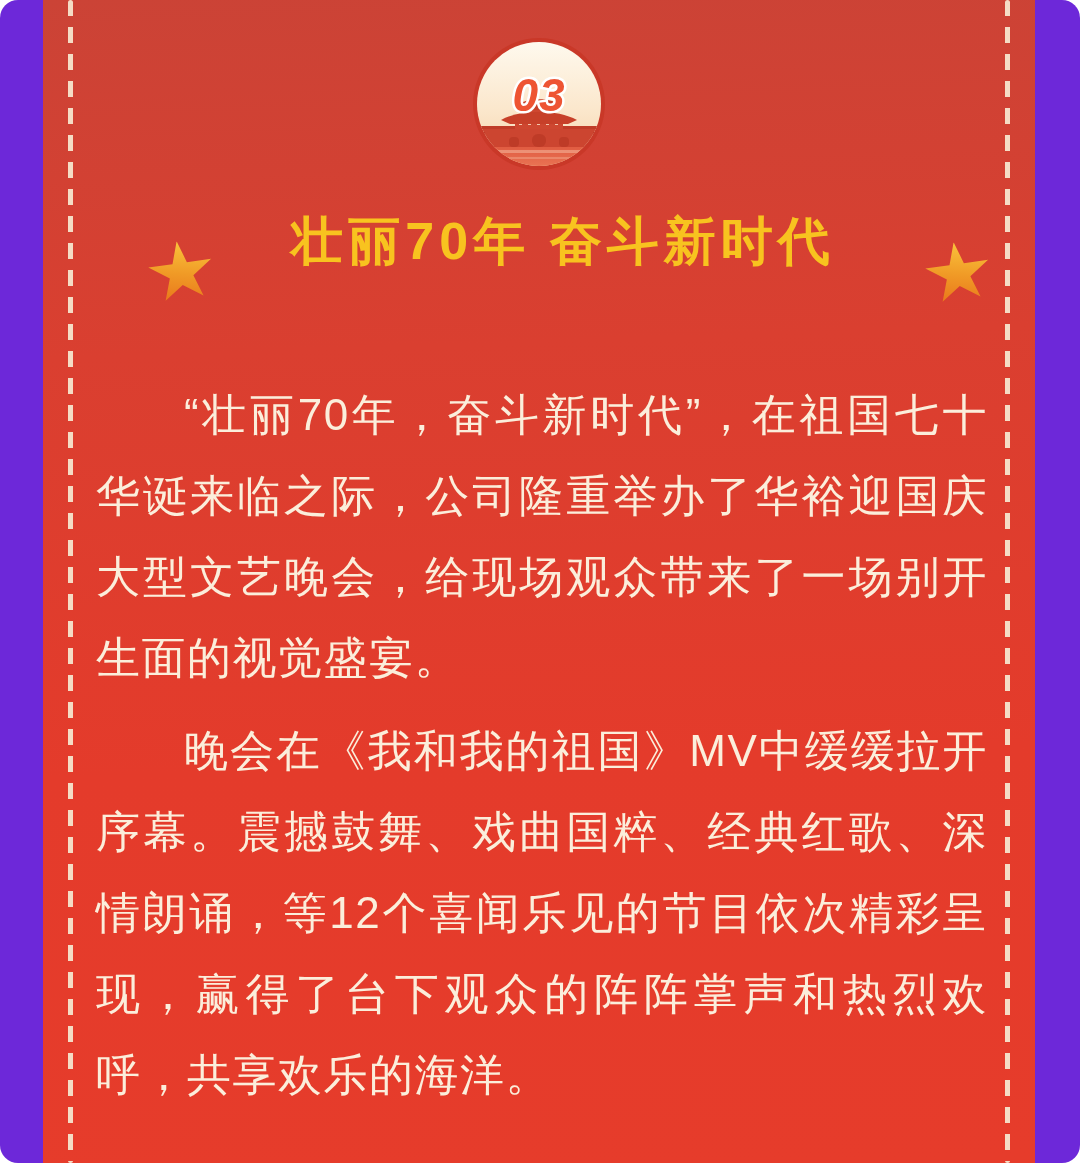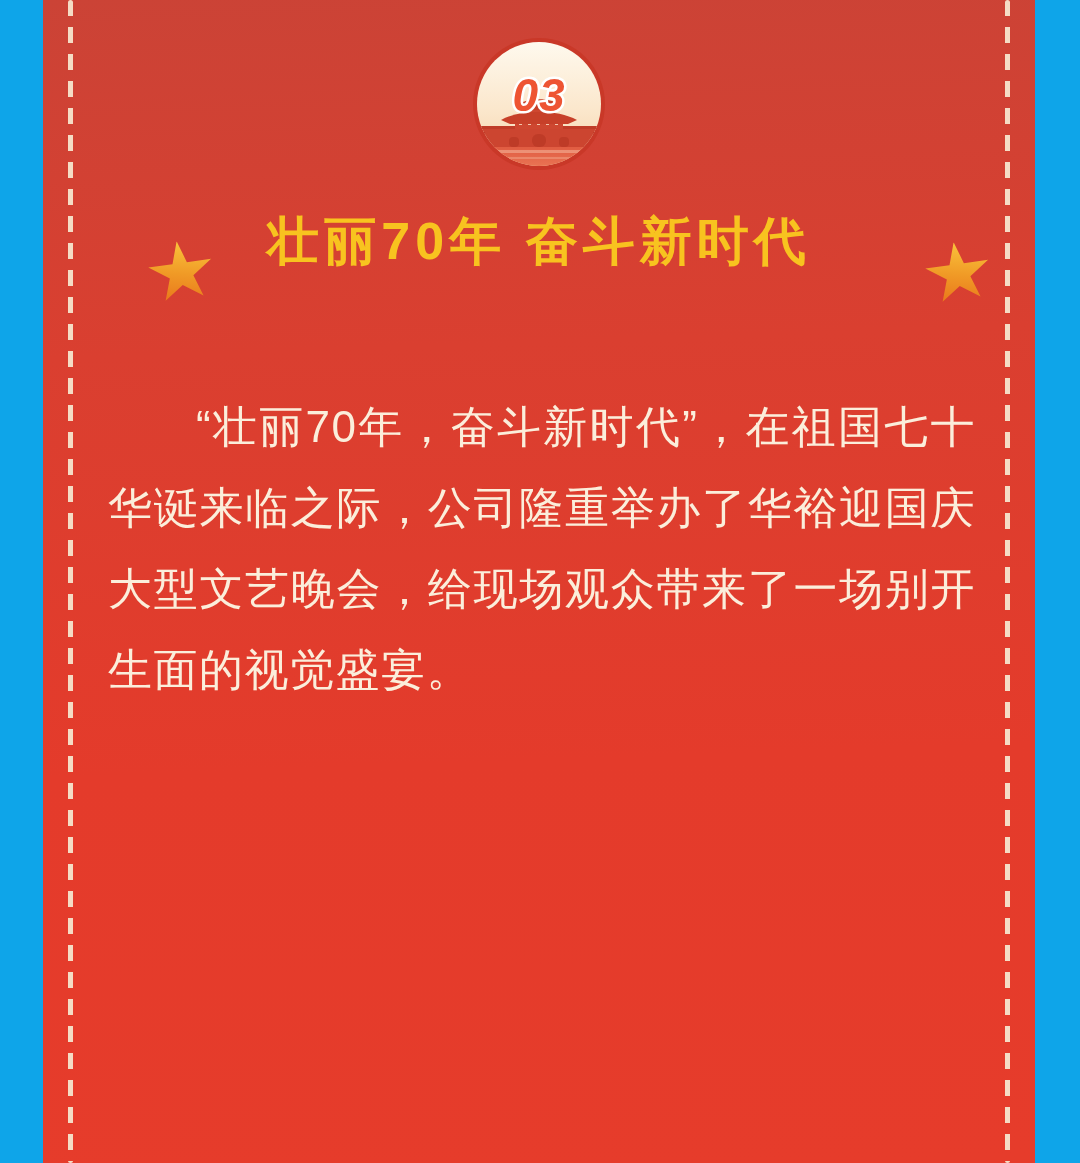--- a/index.html
+++ b/index.html
@@ -1,21 +1,21 @@
 <!DOCTYPE html>
 <html><head>
 <meta charset="utf-8">
 <style>
   html,body{margin:0;padding:0;}
   body{
     width:1080px;height:1163px;background:#ffffff;
     font-family:"Liberation Sans","DejaVu Sans",sans-serif;
     -webkit-font-smoothing:antialiased;
   }
-  .page{position:relative;width:1080px;height:1163px;background:#0ea5e9;overflow:hidden;}
+  .page{position:relative;width:1080px;height:1163px;background:#6d28d9;overflow:hidden;border-radius:18px;}
 
   
   .panel{
     position:absolute;left:43px;top:0;width:992px;height:1163px;
     background:linear-gradient(178deg,#CB4336 0%,#DA3F30 30%,#E43B2B 65%,#E63C2B 100%);
   }
 
   
   .dash{
     position:absolute;top:0;bottom:0;width:5px;border-radius:3px;
@@ -31,42 +31,42 @@
   }
   .badge svg{display:block;width:136px;height:136px;}
   .badge text{
     font-family:"Liberation Sans","DejaVu Sans",sans-serif;
     font-weight:900;font-style:italic;
     paint-order:stroke;stroke:#FFFFFF;stroke-width:5px;
     fill:#EE5433;font-size:46px;letter-spacing:1px;
   }
 
   
-  .title-wrap{position:absolute;left:0;top:205px;width:100%;text-align:center;}
+  .title-wrap{position:absolute;left:0;top:205px;width:100%;text-align:center;padding-left:24px;}
   .title-line{
     color:#F8C31F;font-weight:700;font-size:52px;line-height:72px;
     letter-spacing:5px;white-space:nowrap;
   }
 
   
   .star{
     position:absolute;width:66px;height:63px;
     background:linear-gradient(192deg,#FAC43C 8%,#F09A26 52%,#E8721A 96%);
     clip-path:polygon(50% 0%,61% 35%,98% 35%,68% 57%,79% 91%,50% 70%,21% 91%,32% 57%,2% 35%,39% 35%);
   }
   .star-left{left:105px;top:241px;transform:rotate(-8deg);}
   .star-right{right:44px;top:242px;transform:rotate(-8deg);}
 
   
   .article{
     position:absolute;left:49px;top:370px;width:900px;
     color:#FBEEDB;font-size:44px;line-height:81px;
     text-align:justify;letter-spacing:1.5px;
   }
-  .para{margin:16px;text-indent:2em;}
+  .para{margin:4px;text-indent:2em;}
   .para + .para{margin-top:12px;}
 </style>
 </head>
 <body>
 
 <div class="page">
   <div class="panel">
 
     <div class="dash dash-left"></div>
     <div class="dash dash-right"></div>
@@ -119,16 +119,17 @@
 
     <div class="star star-left"></div>
     <div class="star star-right"></div>
 
     <div class="title-wrap">
       <div class="title-line">壮丽70年 奋斗新时代</div>
     </div>
 
     <div class="article">
       <p class="para">“壮丽70年，奋斗新时代”，在祖国七十华诞来临之际，公司隆重举办了华裕迎国庆大型文艺晚会，给现场观众带来了一场别开生面的视觉盛宴。</p>
+      <p class="para">晚会在《我和我的祖国》MV中缓缓拉开序幕。震撼鼓舞、戏曲国粹、经典红歌、深情朗诵，等12个喜闻乐见的节目依次精彩呈现，赢得了台下观众的阵阵掌声和热烈欢呼，共享欢乐的海洋。</p>
     </div>
 
   </div>
 </div>
 
 </body></html>

